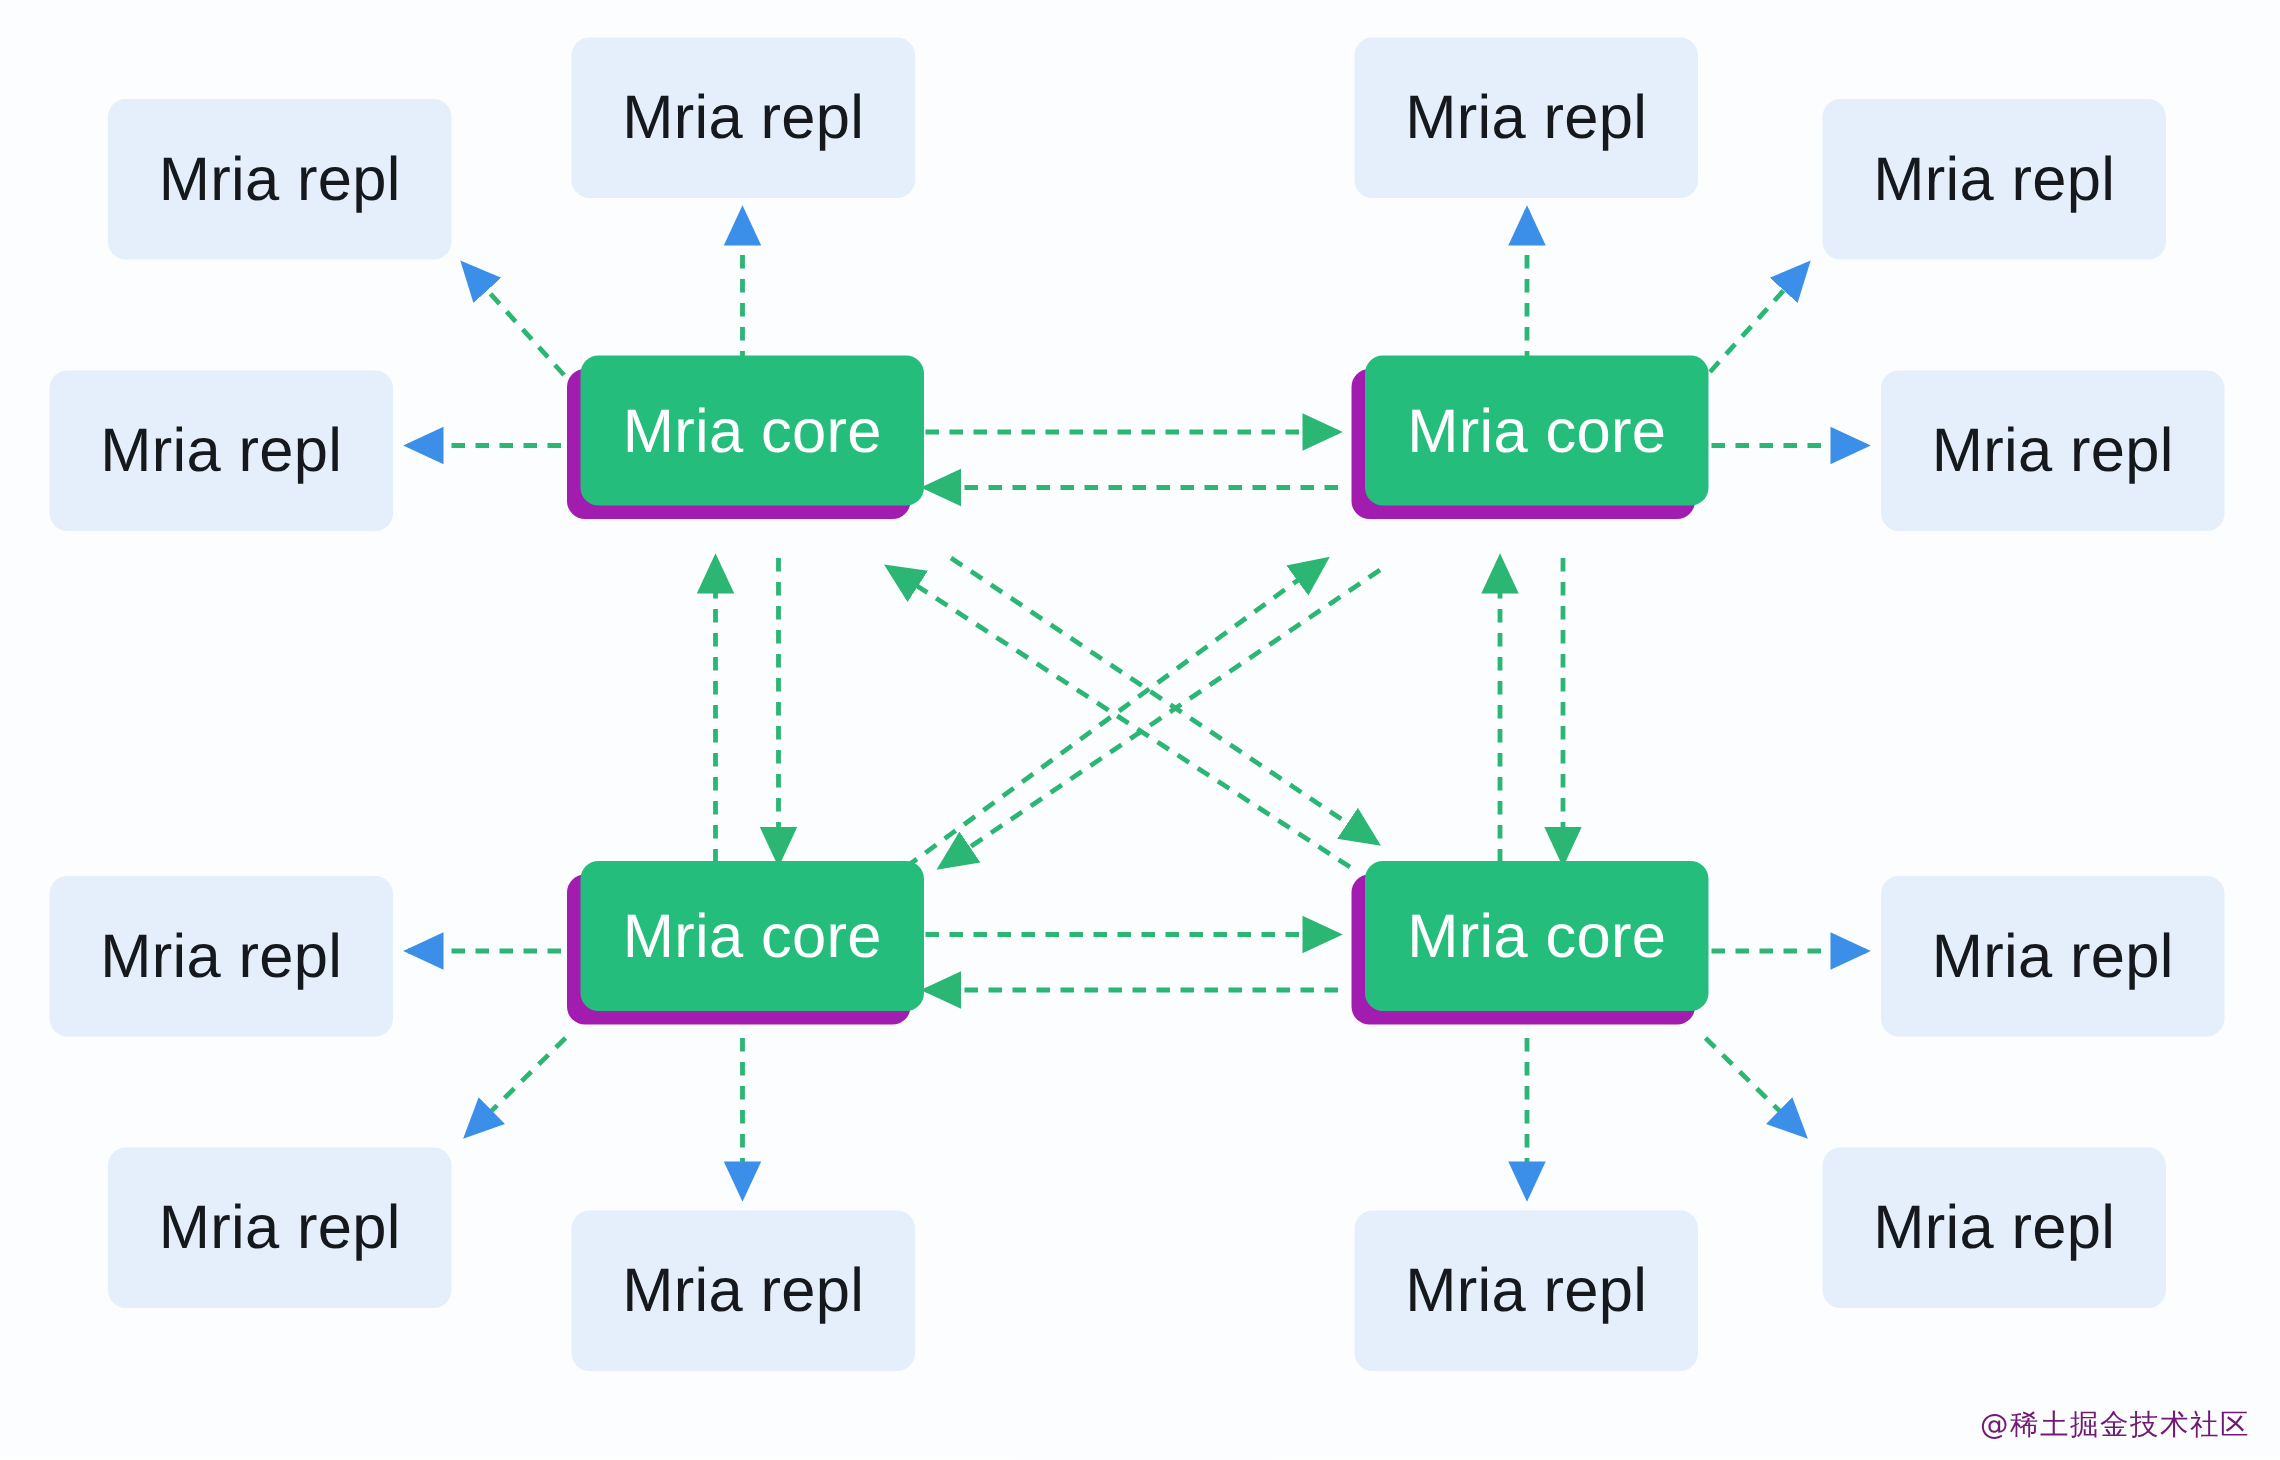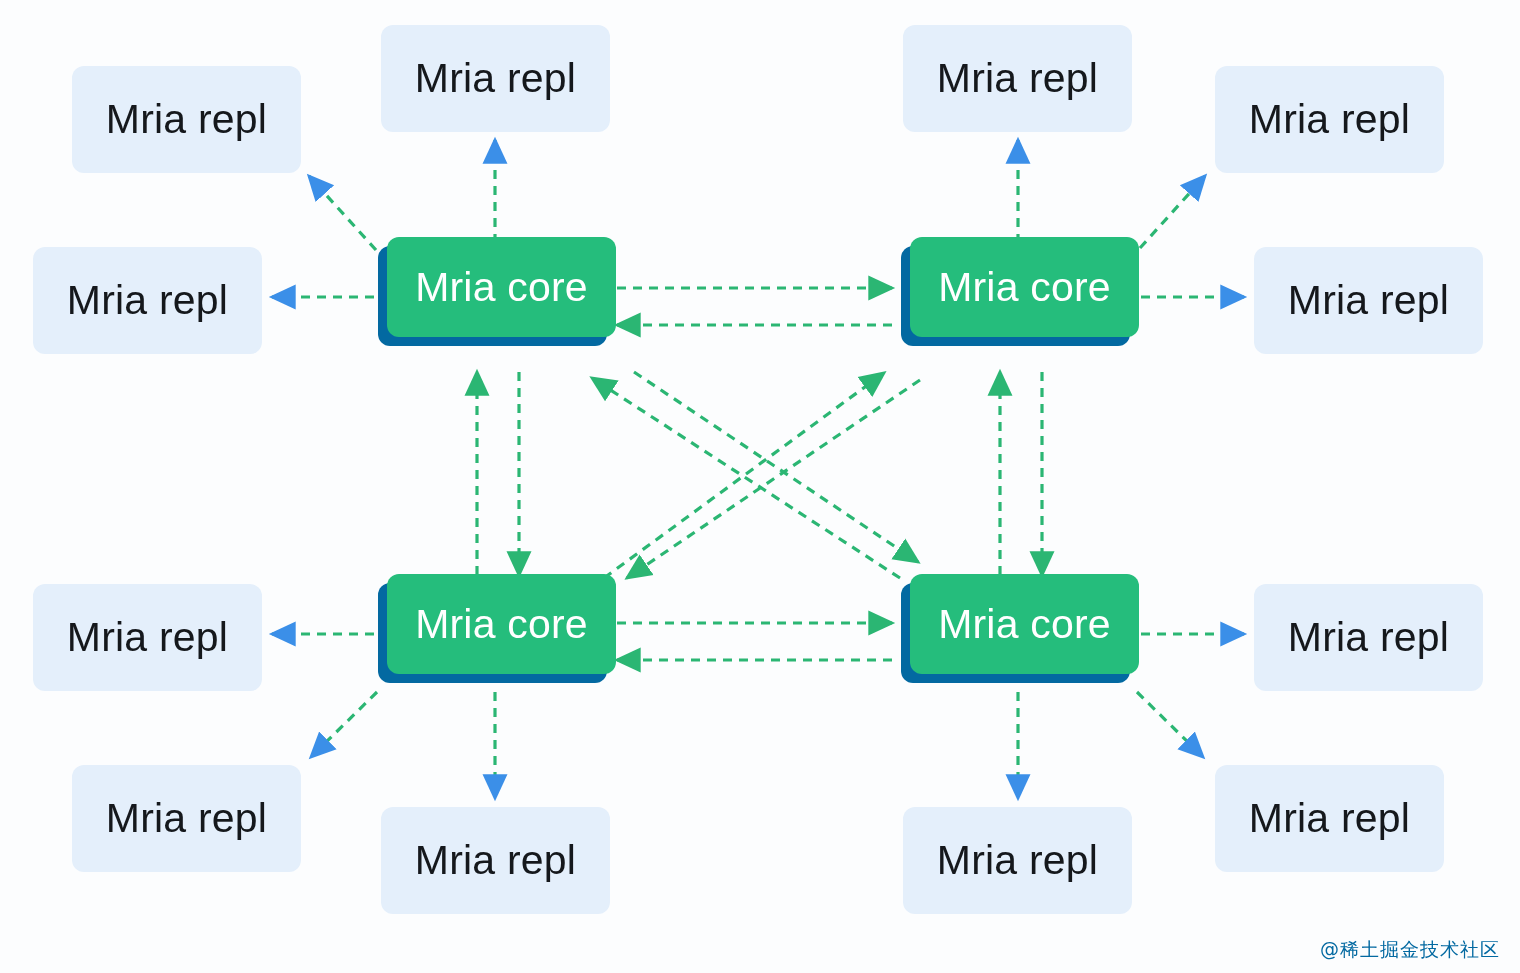--- a/index.html
+++ b/index.html
@@ -36,21 +36,21 @@
     color: #15181c;
     font-size: 41px;
     letter-spacing: 0.2px;
   }
   
   .core {
     border-radius: 12px;
     color: #ffffff;
     font-size: 41px;
     letter-spacing: 0.2px;
-    background: #0369a1;
+    background: #a21caf;
     box-shadow: 0 0 0 0 rgba(0,0,0,0);
   }
   .core .core-front {
     position: absolute;
     left: 9px;
     top: -9px;
     right: -9px;
     bottom: 9px;
     background: #25bd7c;
     border-radius: 12px;
@@ -60,21 +60,21 @@
   }
   .core-label {
     position: relative;
     z-index: 2;
   }
   #watermark {
     position: absolute;
     right: 20px;
     bottom: 10px;
     font-size: 19px;
-    color: #0369a1;
+    color: #701a75;
     letter-spacing: 1px;
     font-family: "DejaVu Sans", sans-serif;
   }
 </style>
 </head>
 <body>
 
 <div id="canvas">
 
   <svg id="edges" viewBox="0 0 1520 973" xmlns="http://www.w3.org/2000/svg">

